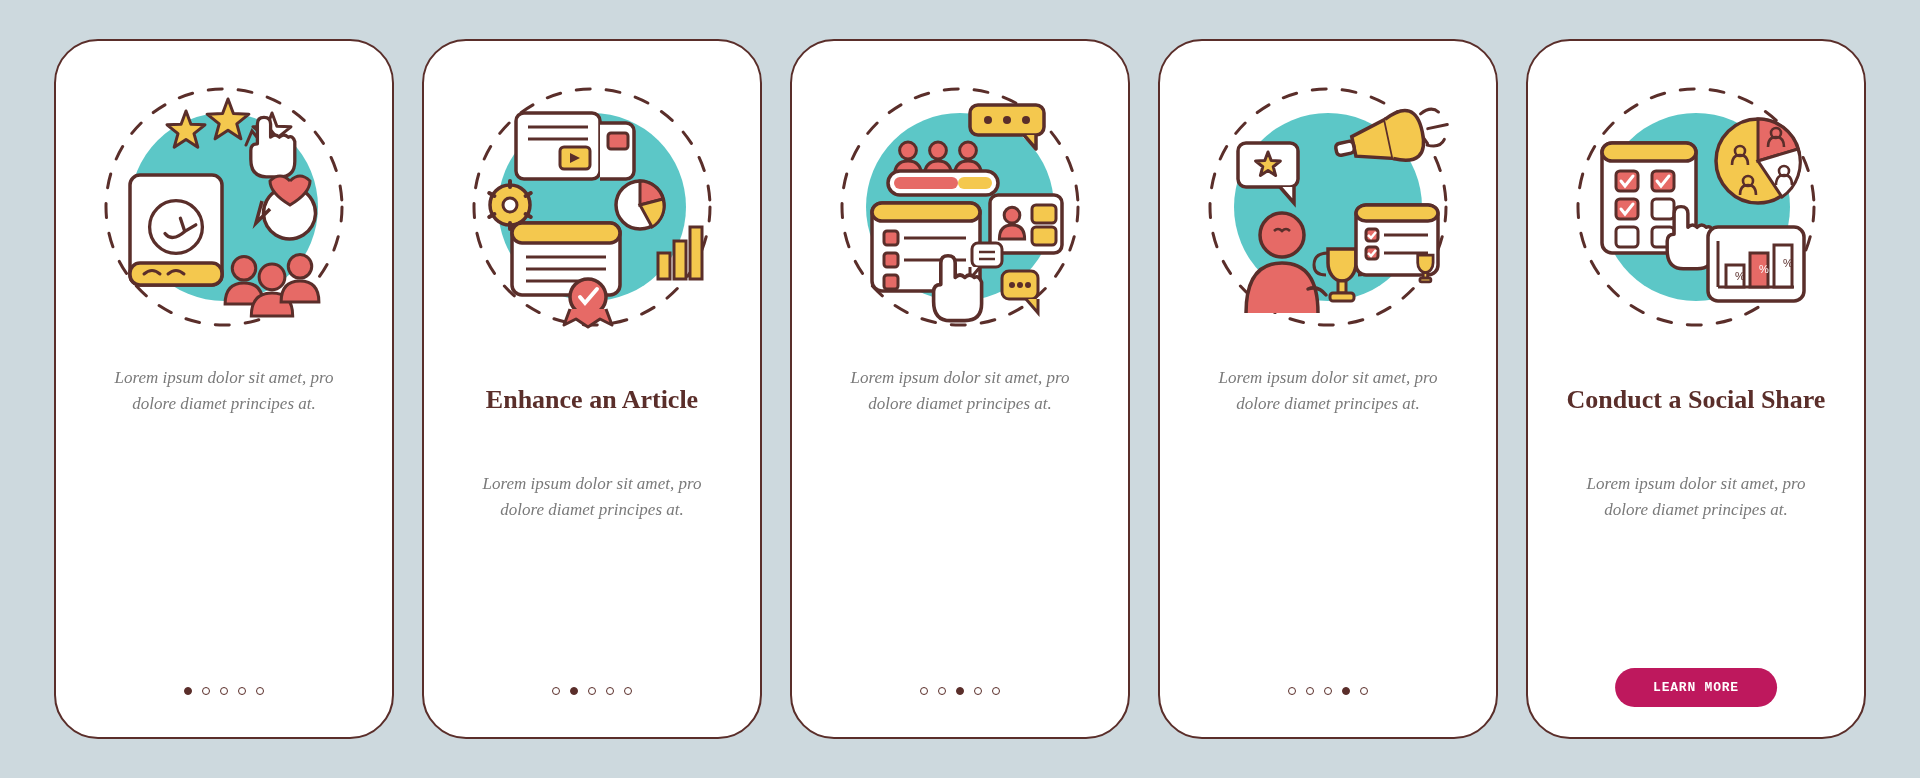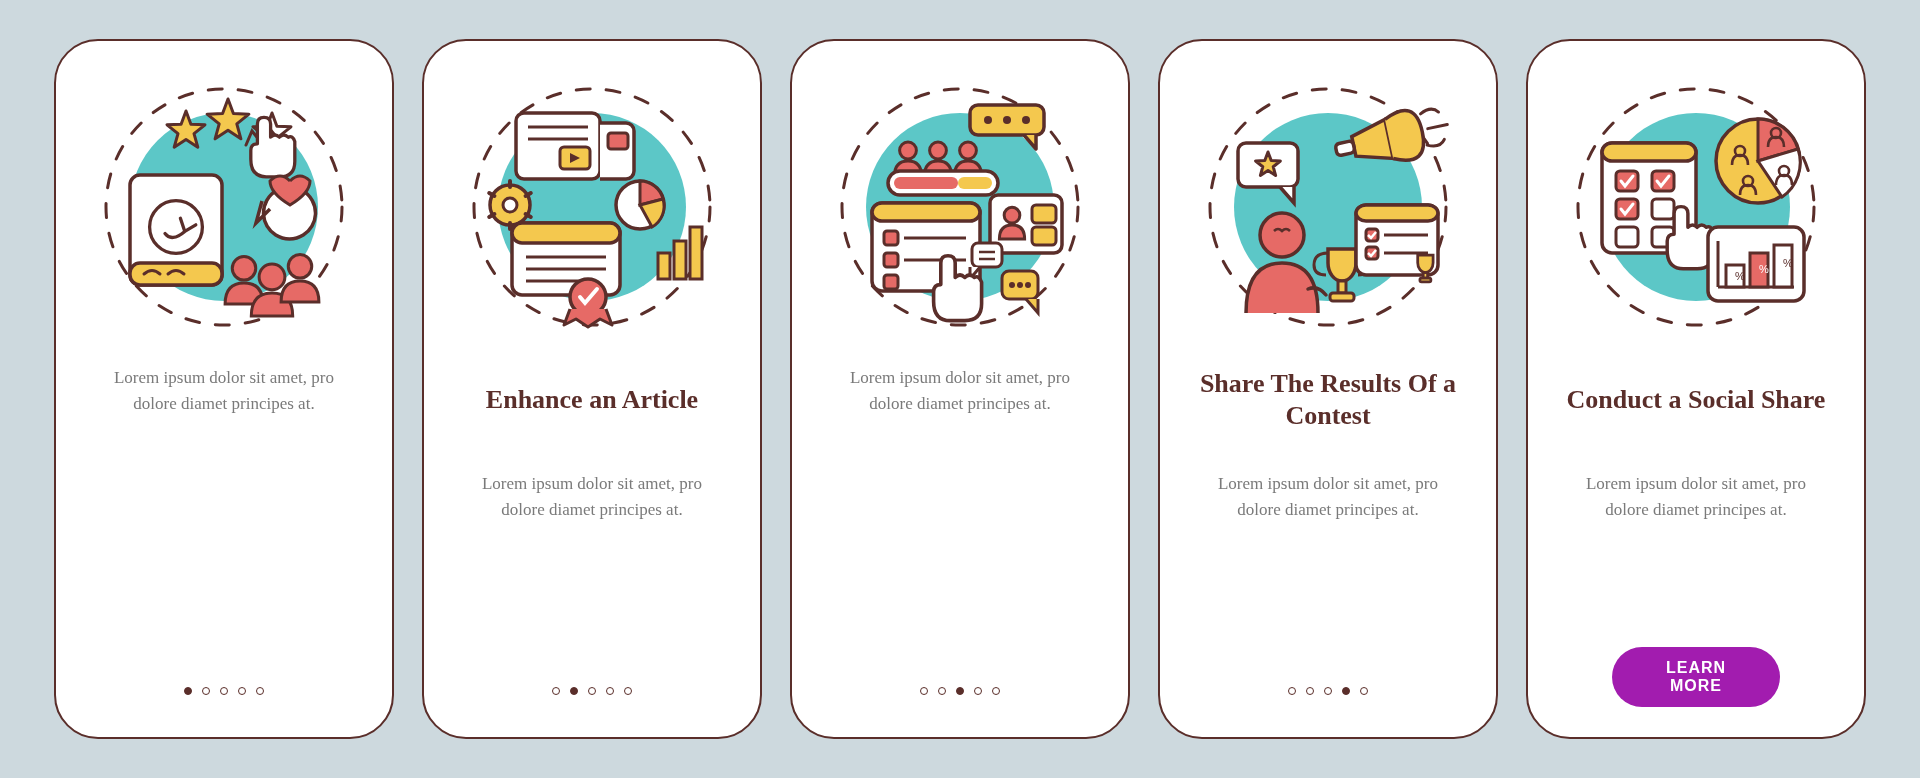--- a/index.html
+++ b/index.html
@@ -47,20 +47,21 @@
     font-weight: 700;
     text-align: center;
     margin-bottom: 36px;
     min-height: 70px;
     display: flex;
     align-items: center;
   }
   .body {
     color: #7a7a7a;
     font-size: 17px;
+    font-style: italic;
     line-height: 1.55;
     text-align: center;
     max-width: 240px;
   }
   .pager {
     position: absolute;
     bottom: 42px;
     left: 0; right: 0;
     display: flex;
     gap: 10px;
@@ -72,29 +73,29 @@
     border: 1.6px solid #5a2e2a;
     border-radius: 50%;
     background: transparent;
   }
   .dot.active { background: #5a2e2a; }
   .cta {
     position: absolute;
     bottom: 30px;
     left: 50%;
     transform: translateX(-50%);
-    background: #a21caf;
+    background: #be185d;
     color: #fff;
     border: none;
     border-radius: 999px;
     padding: 12px 38px;
-    font-size: 16px;
+    font-size: 13px;
     font-weight: 700;
     letter-spacing: 0.06em;
-    font-family: Liberation Sans, sans-serif;
+    font-family: Liberation Mono, monospace;
     cursor: pointer;
   }
 </style>
 </head>
 <body>
 
 <div class="screens" id="screens">
     <div class="screen">
       <div class="illus">
     <svg width="260" height="260" viewBox="0 0 260 260">
@@ -317,21 +318,20 @@
         <path d="M 12 48 l 3 3 l 5 -6" stroke="#ffffff" stroke-width="2.5" fill="none"></path>
         <line x1="28" y1="48" x2="72" y2="48" stroke="#5a2e2a" stroke-width="3"></line>
         <g transform="translate(54,50) scale(0.55)">
           <path d="M 14 0 h 28 v 14 a 14 18 0 0 1 -28 0 Z" fill="#f4c84e" stroke="#5a2e2a" stroke-width="5"></path>
           <rect x="24" y="32" width="8" height="10" fill="#f4c84e" stroke="#5a2e2a" stroke-width="5"></rect>
           <rect x="18" y="42" width="20" height="7" rx="3" fill="#f4c84e" stroke="#5a2e2a" stroke-width="5"></rect>
         </g>
       </g>
     </svg>
       </div>
-      <div class="title">Share The Results Of a Contest</div>
       <div class="body">Lorem ipsum dolor sit amet, pro dolore diamet principes at.</div>
       <div class="pager">
         <span class="dot"></span>
         <span class="dot"></span>
         <span class="dot"></span>
         <span class="dot active"></span>
         <span class="dot"></span>
       </div>
     </div>
     <div class="screen">

